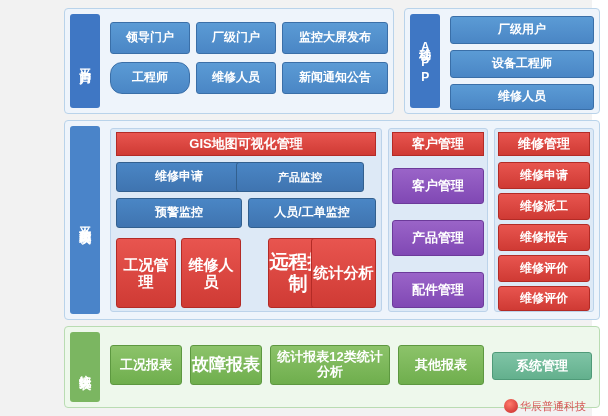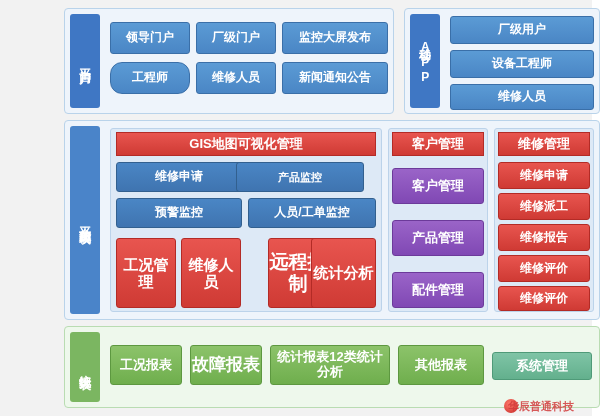--- a/index.html
+++ b/index.html
@@ -84,22 +84,22 @@
 
   .inner{
     position:absolute;box-sizing:border-box;
     border-radius:3px;
   }
   #gis-panel{left:110px;top:128px;width:272px;height:184px;background:#dde9f6;border:1px solid #bcd3ea;}
   #cust-panel{left:388px;top:128px;width:100px;height:184px;background:#dde9f6;border:1px solid #bcd3ea;}
   #maint-panel{left:494px;top:128px;width:100px;height:184px;background:#dde9f6;border:1px solid #bcd3ea;}
 
   .watermark{
-    position:absolute;right:18px;bottom:2px;
-    font-size:11px;color:#d23c3c;font-weight:bold;opacity:.85;
+    position:absolute;right:6px;bottom:2px;
+    font-size:11px;color:#d23c3c;font-weight:normal;opacity:.85;
   }
   .wm-logo{
     position:absolute;right:74px;bottom:3px;width:14px;height:14px;
     border-radius:50%;
     background:radial-gradient(circle at 40% 35%,#ff7b6b,#c62828);
   }
 </style>
 </head>
 <body>
 

